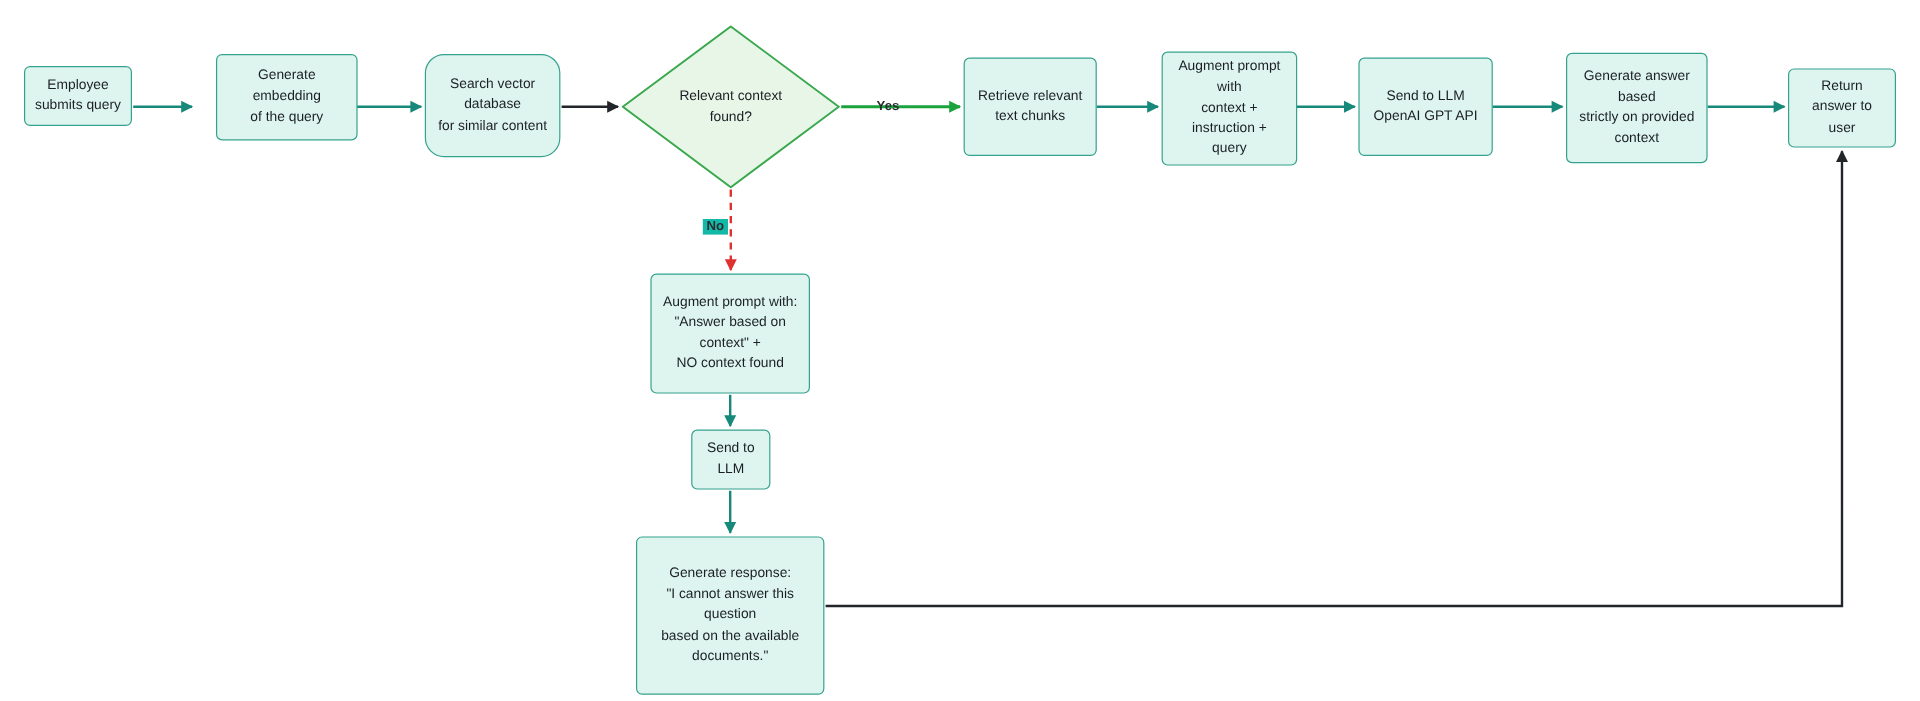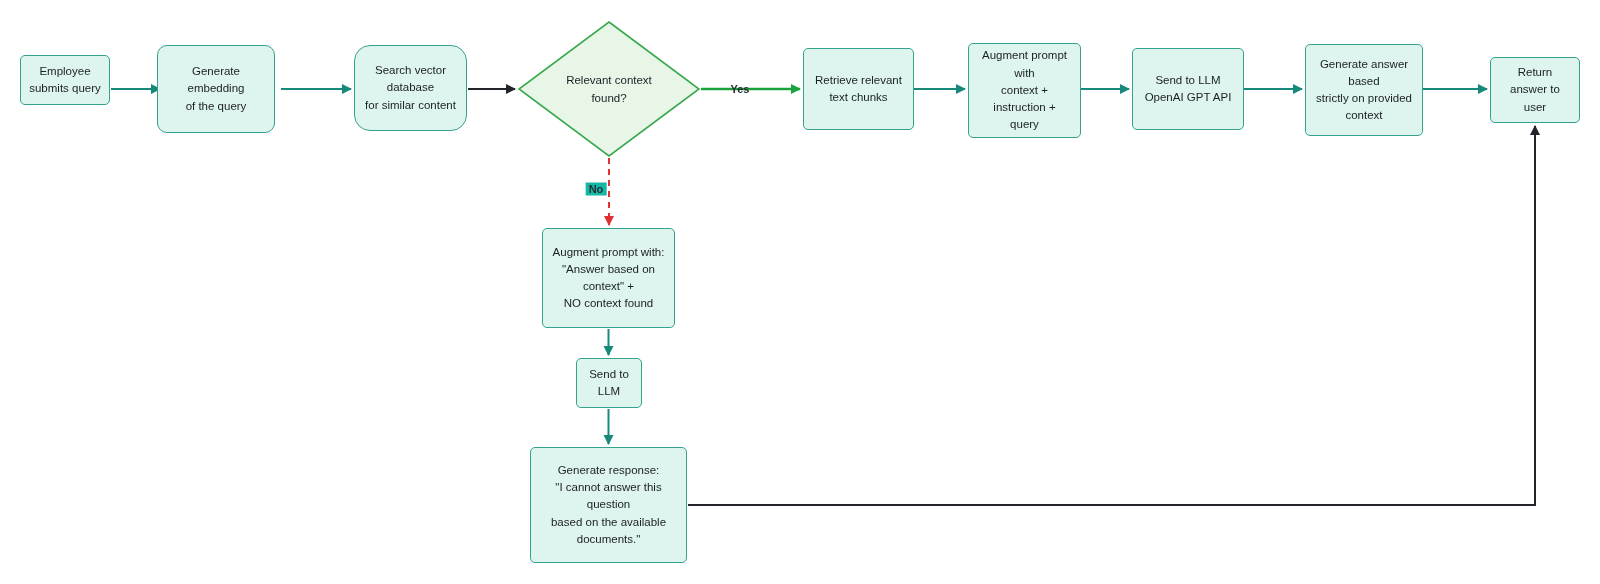--- a/index.html
+++ b/index.html
@@ -62,21 +62,21 @@
     <path d="M1423,89 H1487" stroke="#17897a" stroke-width="2" fill="none" marker-end="url(#m-teal)"></path>
     <path d="M609,158 V225" stroke="#e03131" stroke-width="2" stroke-dasharray="6 5" fill="none" marker-end="url(#m-red)"></path>
     <path d="M608.5,329 V355" stroke="#17897a" stroke-width="2" fill="none" marker-end="url(#m-teal)"></path>
     <path d="M608.5,409 V444" stroke="#17897a" stroke-width="2" fill="none" marker-end="url(#m-teal)"></path>
     <path d="M688,505 H1535 V126" stroke="#22262b" stroke-width="2" fill="none" marker-end="url(#m-black)"></path>
   </svg>
 
   <div class="node" style="left:20px; top:55px; width:90px; height:50px;">Employee
 submits query</div>
 
-  <div class="node" style="left:157px; top:45px; width:118px; height:88px;border-radius:10px;">Generate
+  <div class="node" style="left:180px; top:45px; width:118px; height:72px;">Generate
 embedding
 of the query</div>
 
   <div class="node" style="left:354px; top:45px; width:113px; height:86px;border-radius:16px;">Search vector
 database
 for similar content</div>
 
   <div class="diamond-wrap">
     <svg width="182" height="136" viewBox="0 0 182 136">
       <polygon points="91,1 181,68 91,135 1,68" fill="#e8f6e8" stroke="#39a84e" stroke-width="1.6"></polygon>
@@ -107,21 +107,21 @@
 user</div>
 
   <div class="node" style="left:542px; top:228px; width:133px; height:100px;">Augment prompt with:
 "Answer based on
 context" +
 NO context found</div>
 
   <div class="node" style="left:576px; top:358px; width:66px; height:50px;">Send to
 LLM</div>
 
-  <div class="node" style="left:530px; top:447px; width:157px; height:116px;">Generate response:
+  <div class="node" style="left:530px; top:447px; width:157px; height:132px;">Generate response:
 "I cannot answer this
 question
 based on the available
 documents."</div>
 
   <div class="edge-label" style="left:740px; top:89px;">Yes</div>
 
   <div class="edge-label no-bg" style="left:596px; top:189px;">No</div>
 
 </div>

